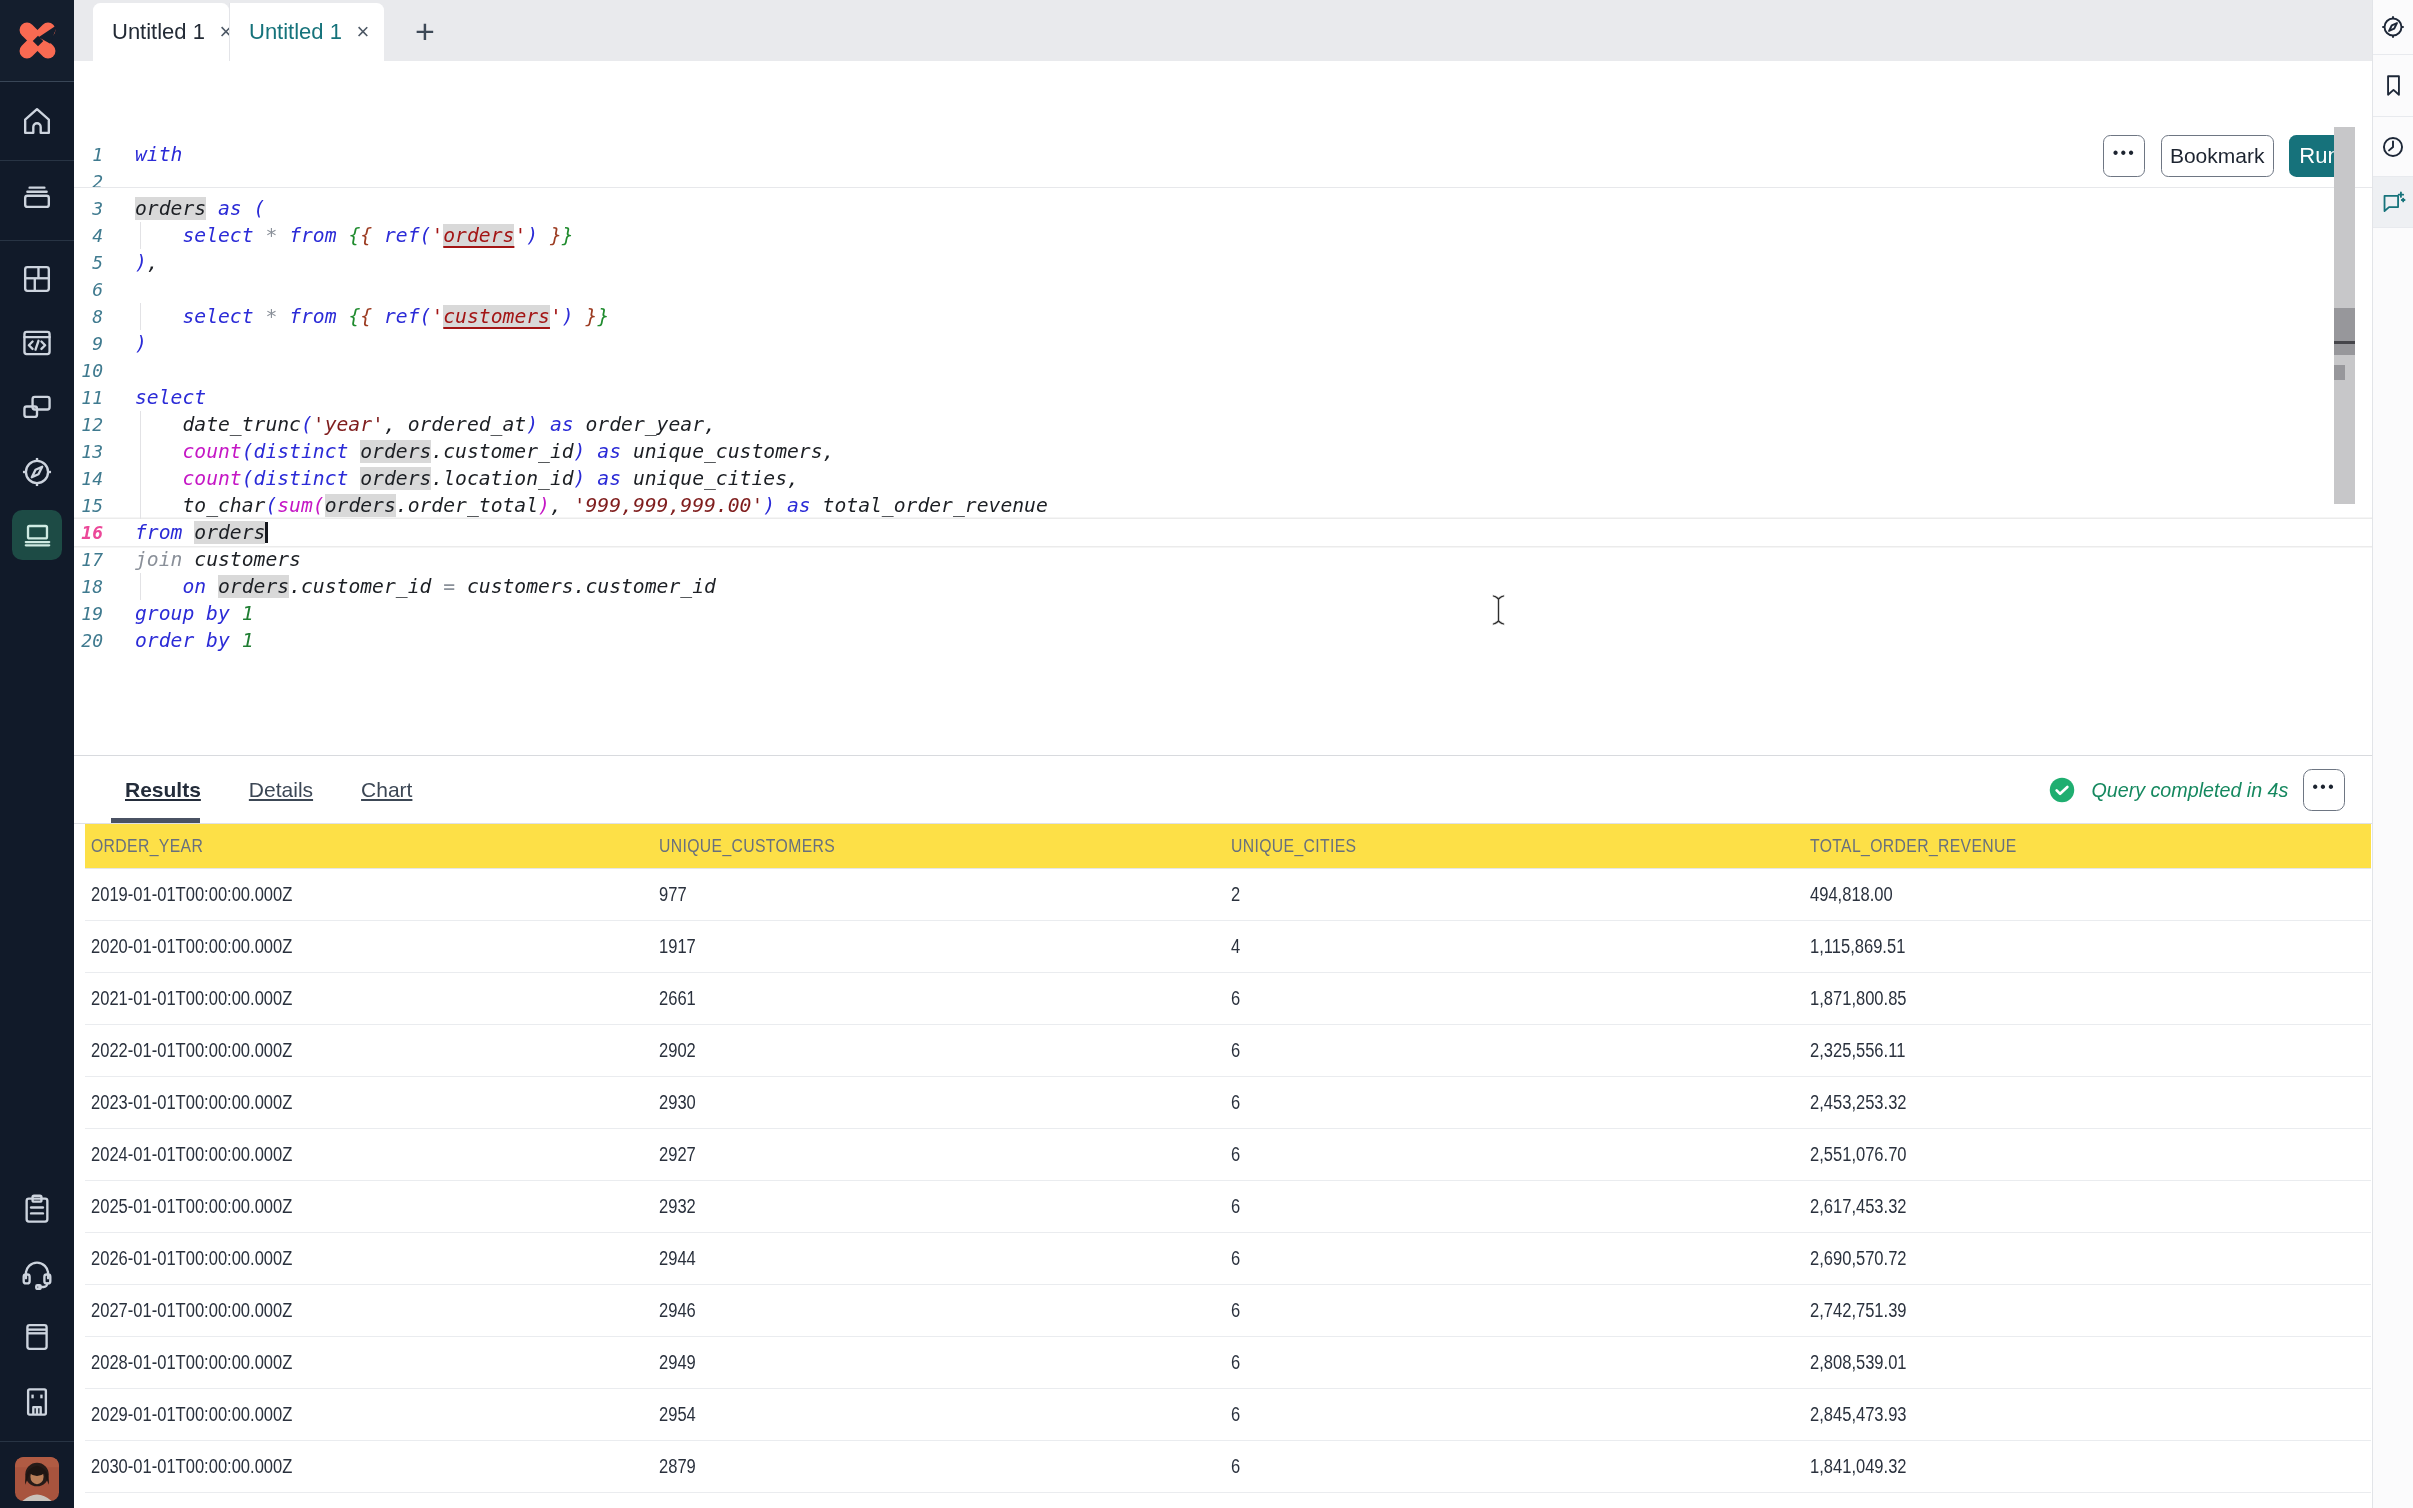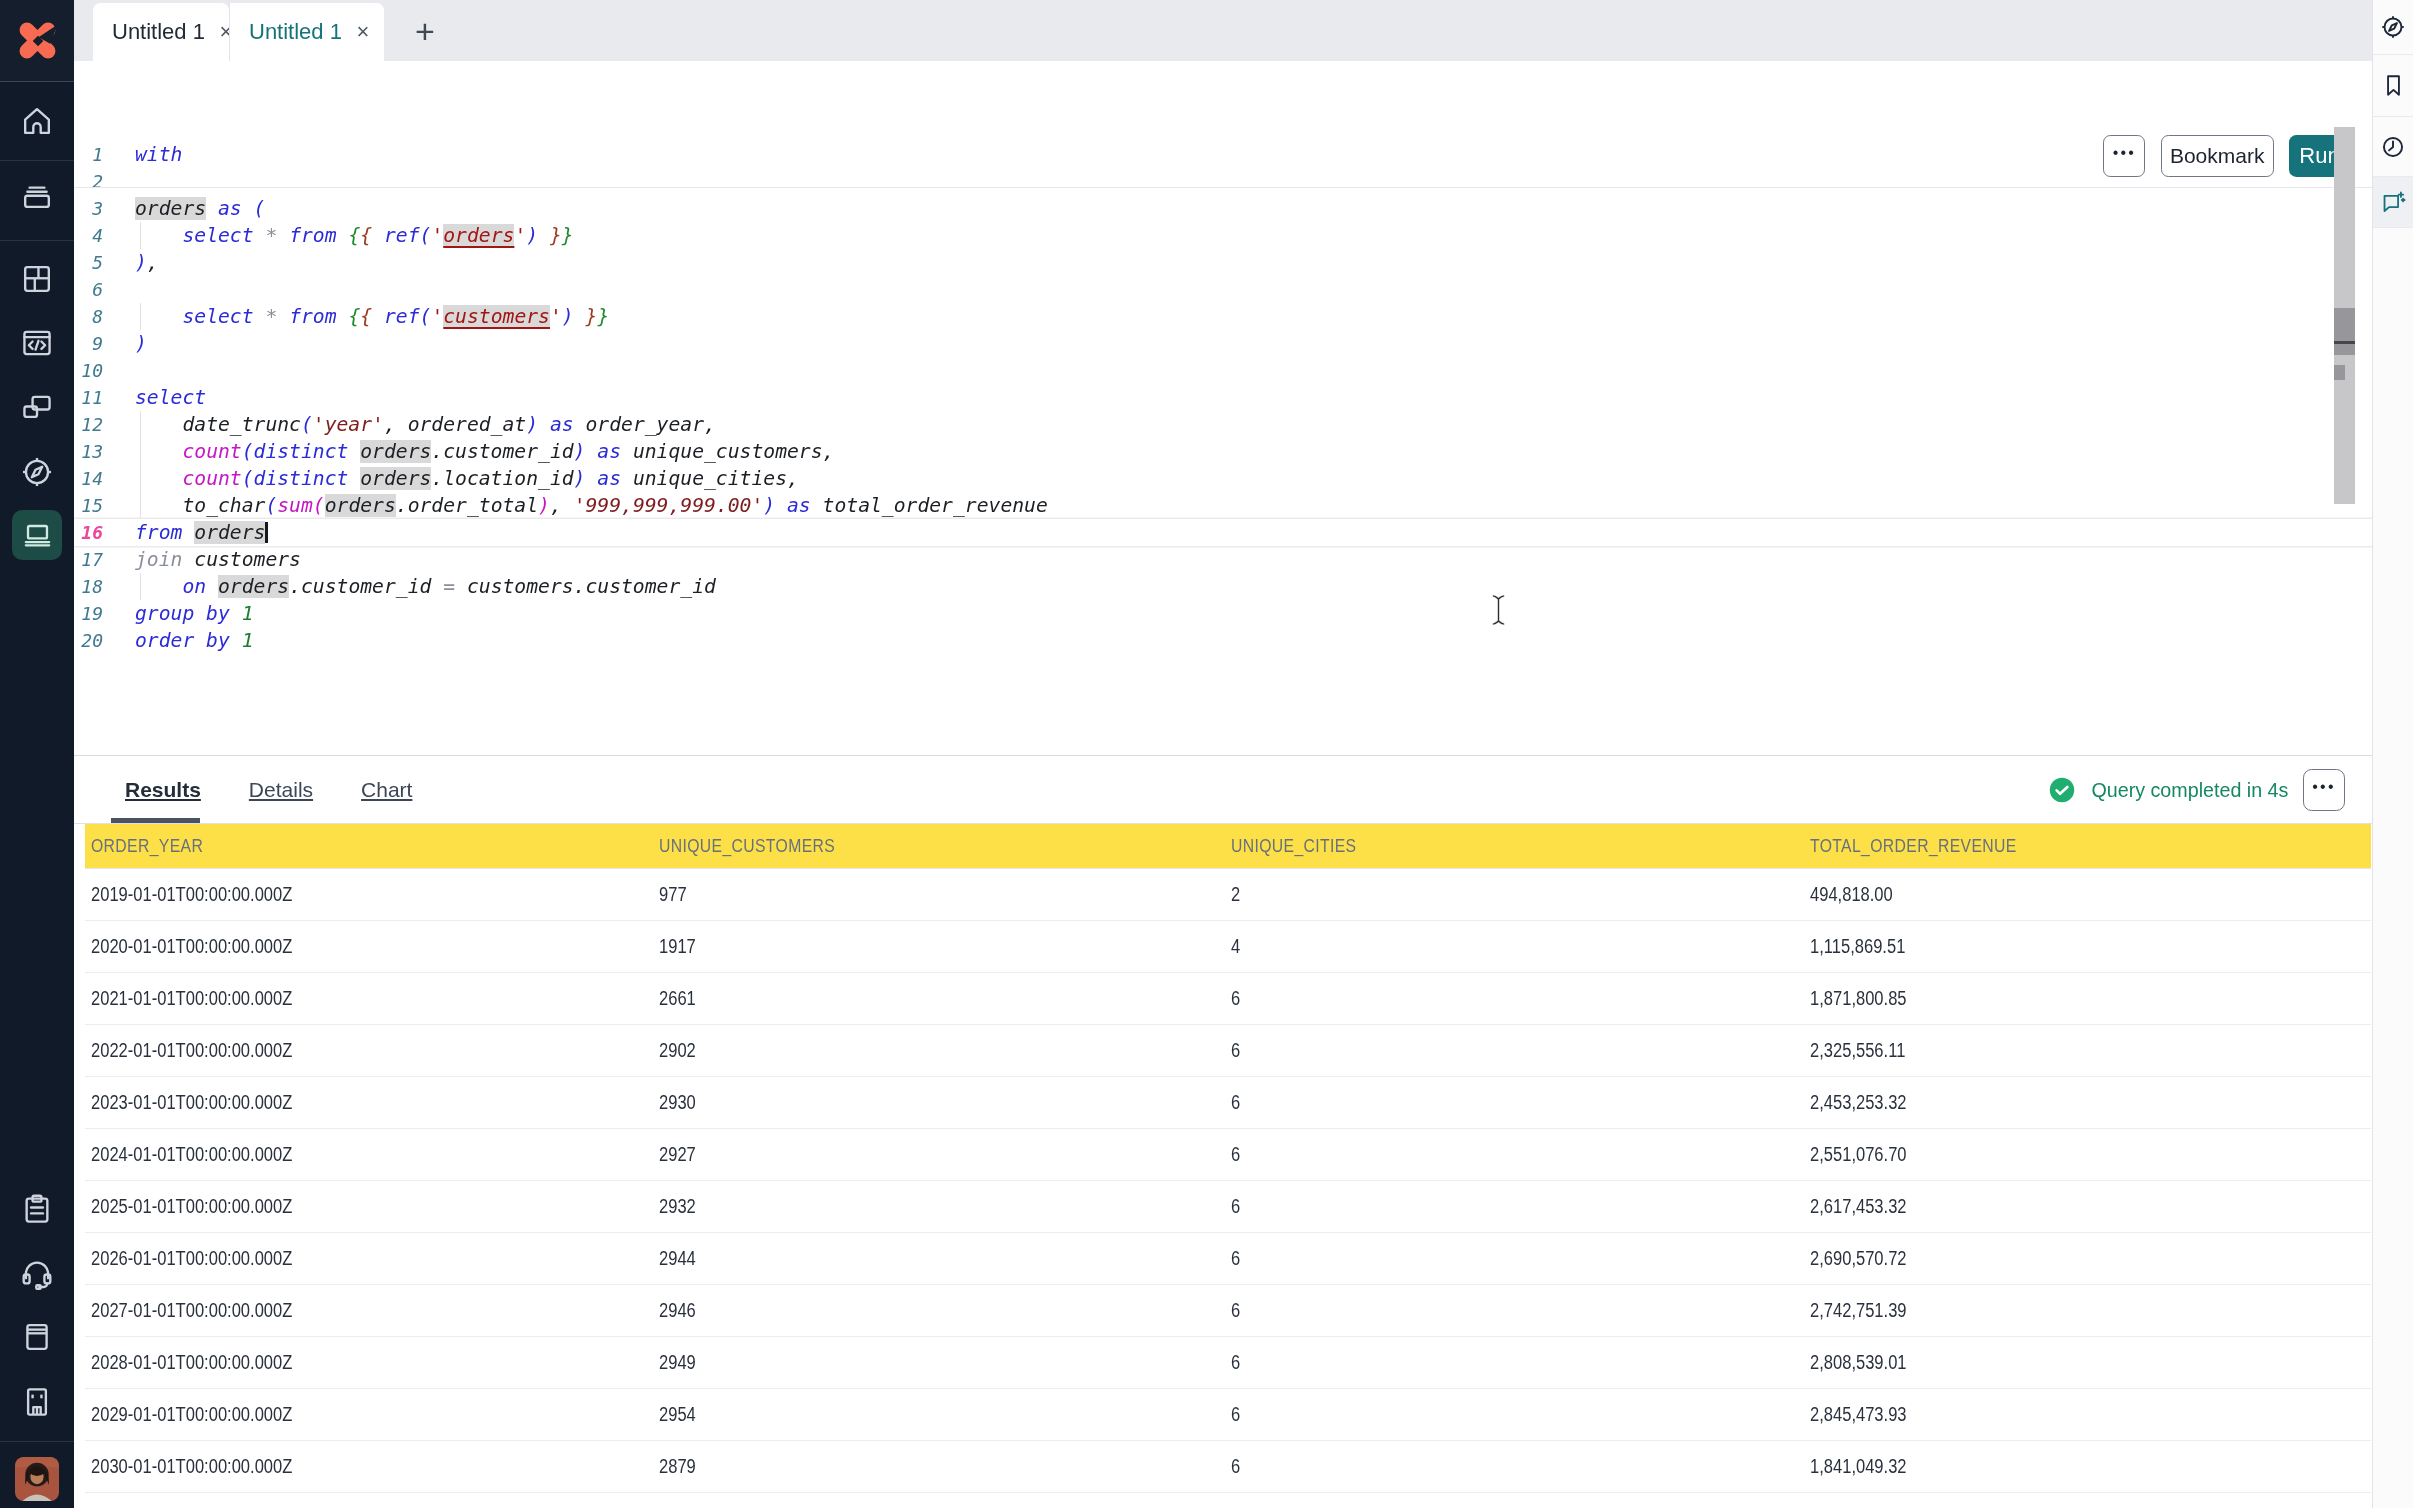--- a/index.html
+++ b/index.html
@@ -67,21 +67,21 @@
   .scrollthumb{position:absolute;left:0;top:181px;width:21px;height:47px;background:#97979b;}
   .scrollline{position:absolute;left:0;top:214px;width:21px;height:2.9px;background:#45454a;}
   .scrollmark{position:absolute;left:0;top:238px;width:11px;height:14.6px;background:#97979b;}
 
   
   .results{position:absolute;left:0;top:755px;right:0;bottom:0;background:#fff;border-top:1.5px solid #d8dade;}
   .rtabs{position:relative;height:68px;border-bottom:1.5px solid #dfe1e6;display:flex;align-items:center;padding-left:51px;}
   .rtab{font-size:21px;color:#3c4755;margin-right:48px;cursor:pointer;text-decoration:underline;}
   .rtab.on{color:#232c3a;font-weight:bold;}
   .runderline{position:absolute;left:37px;bottom:0;width:89px;height:5.1px;background:#4a5263;}
-  .statusbar{position:absolute;right:27px;top:13px;display:flex;align-items:center;gap:14.6px;}
+  .statusbar{position:absolute;right:27px;top:13px;display:flex;align-items:center;gap:14.6px;font-style:italic;}
   .status-text{font-size:19.7px;color:#15885f;margin-left:1.5px;}
   .btn-rmore{width:42px;height:42px;border-radius:8.7px;}
 
   
   .thead{margin:0 1.5px 0 11px;height:45px;background:#fde047;display:grid;
     grid-template-columns:568px 572px 579px auto;align-items:center;border-bottom:1.5px solid #e4e6ea;}
   .thcell{padding-left:5.8px;font-size:17.5px;color:#68707e;letter-spacing:0.4px;overflow:hidden;white-space:nowrap;}
   .tbody{margin:0 1.5px 0 11px;overflow:hidden;}
   .trow{height:52px;display:grid;grid-template-columns:568px 572px 579px auto;align-items:center;
     border-bottom:1.5px solid #eaecef;cursor:default;}

